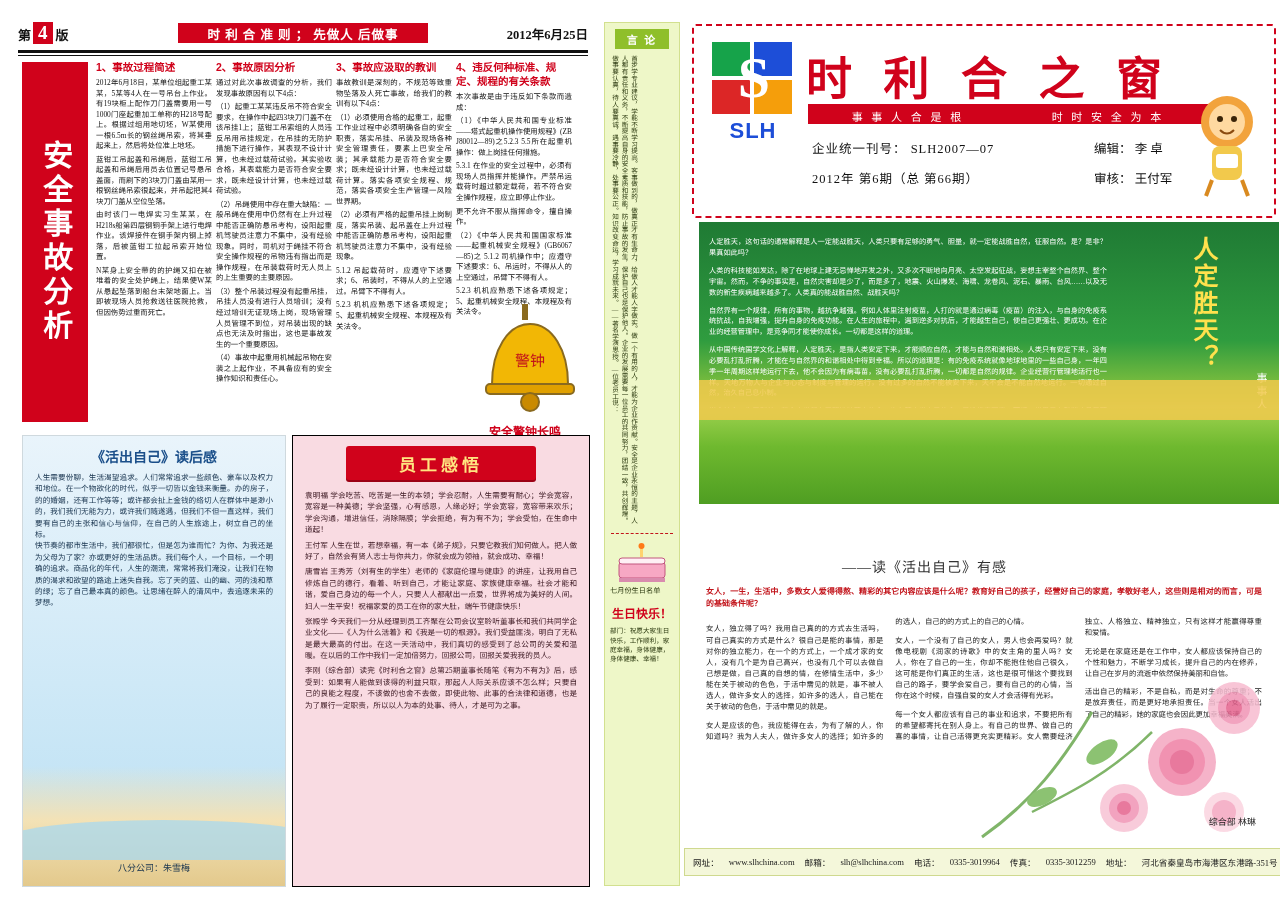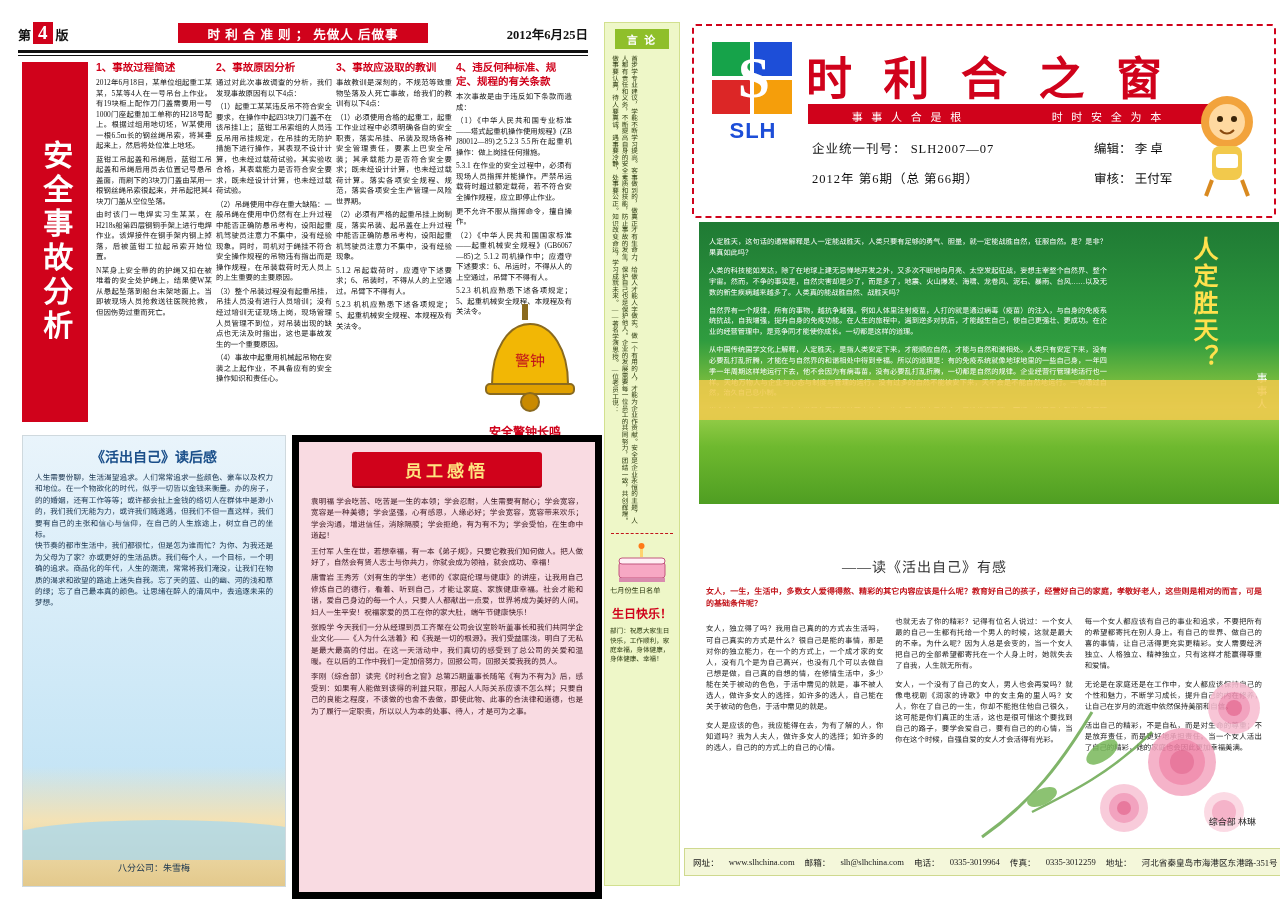--- a/index.html
+++ b/index.html
@@ -51,21 +51,21 @@
     border:1px solid #cfd9de;overflow:hidden;}
   .panel-a .ttl{margin:10px 0 6px;text-align:center;font-size:14px;font-weight:bold;color:#1b4f8a;}
   .panel-a .body{padding:0 12px;font-size:7.6px;line-height:1.5;color:#16324d;text-align:justify;}
   .panel-a .sign{position:absolute;bottom:12px;right:0;left:0;text-align:center;font-size:9px;color:#16324d;}
   .beach{position:absolute;left:0;bottom:0;width:262px;height:120px;
     background:linear-gradient(180deg,rgba(255,255,255,0) 0%, #f3e2b6 45%, #e3c98c 100%);}
   .beach:after{content:"";position:absolute;left:-20px;bottom:26px;width:320px;height:40px;
     background:#a8d8ef;border-radius:50% 50% 0 0;opacity:.75;}
 
   .panel-b{position:absolute;left:292px;top:435px;width:296px;height:450px;
-    background:#f9dbe2;border:7px solid #000000;overflow:hidden;}
+    background:#f9dbe2;border:1px solid #000000;overflow:hidden;}
   .ygbanner{margin:10px auto 8px;width:190px;height:34px;background:#d0021b;border-radius:3px;
     color:#ffe680;font-size:17px;font-weight:bold;letter-spacing:4px;
     display:flex;align-items:center;justify-content:center;
     font-family:"Liberation Sans","DejaVu Sans",sans-serif;
     box-shadow:0 2px 0 #9c0014;}
   .ygbanner:before{content:"";position:absolute;}
   .panel-b .body{padding:2px 12px;font-size:7.6px;line-height:1.5;color:#3a1620;text-align:justify;}
 
   
   .mid{position:absolute;left:604px;top:22px;width:74px;height:862px;background:#eef7c8;border:1px solid #d2e08f;}
@@ -294,21 +294,20 @@
       <div class="feat-right2">事事人合是根</div>
       <div class="field"></div>
     </div>
 
     <div class="r-art">
       <div class="r-h2">——读《活出自己》有感</div>
       <div class="r-lead">女人，一生，生活中，多数女人爱得得熬、精彩的其它内容应该是什么呢？教育好自己的孩子，经营好自己的家庭，孝敬好老人，这些则是相对的而言，可是的基础条件呢？</div>
       <div class="r-cols">
         <p>女人，独立得了吗？我用自己真的的方式去生活吗，可自己真实的方式是什么？很自己是能的事情，那是对你的独立能力，在一个的方式上，一个成才家的女人，没有几个是为自己高兴，也没有几个可以去做自己想是做，自己真的自想的情，在修情生活中，多少能在关于被动的色色，于活中需见的就是，事不被人选人，做许多女人的选择，如许多的选人，自己能在关于被动的色色，于活中需见的就是。</p>
         <p>女人是应该的色，我应能得在去，为有了解的人，你知道吗？我为人夫人，做许多女人的选择；如许多的的选人，自己的的方式上的自己的心情。</p>
-        <p>也就无去了你的精彩？记得有位名人说过：一个女人最的自己一生都有托给一个男人的时候，这就是最大的不幸。为什么呢？因为人总是会变的，当一个女人把自己的全部希望都寄托在一个人身上时，她就失去了自我，人生就无所有。</p>
         <p>女人，一个没有了自己的女人，男人也会再爱吗？就像电视剧《润家的诗歌》中的女主角的里人吗？女人，你在了自己的一生，你却不能抱住他自己很久，这可能是你们真正的生活，这也是很可惜这个要找到自己的路子，要学会爱自己，要有自己的的心情，当你在这个时候，自强自爱的女人才会活得有光彩。</p>
         <p>每一个女人都应该有自己的事业和追求，不要把所有的希望都寄托在别人身上。有自己的世界、做自己的喜的事情，让自己活得更充实更精彩。女人需要经济独立、人格独立、精神独立，只有这样才能赢得尊重和爱情。</p>
         <p>无论是在家庭还是在工作中，女人都应该保持自己的个性和魅力，不断学习成长，提升自己的内在修养，让自己在岁月的流逝中依然保持美丽和自信。</p>
         <p>活出自己的精彩，不是自私，而是对生命的尊重；不是放弃责任，而是更好地承担责任。当一个女人活出了自己的精彩，她的家庭也会因此更加幸福美满。</p>
       </div>
       <div class="roses">
         <svg viewBox="0 0 300 230" width="300" height="230" aria-hidden="true">
           <g opacity="0.85">
             <path d="M10 225 C60 190 90 150 120 100" stroke="#6aa84f" stroke-width="3" fill="none"></path>
             <path d="M60 200 C100 180 140 160 180 120" stroke="#6aa84f" stroke-width="2.5" fill="none"></path>

